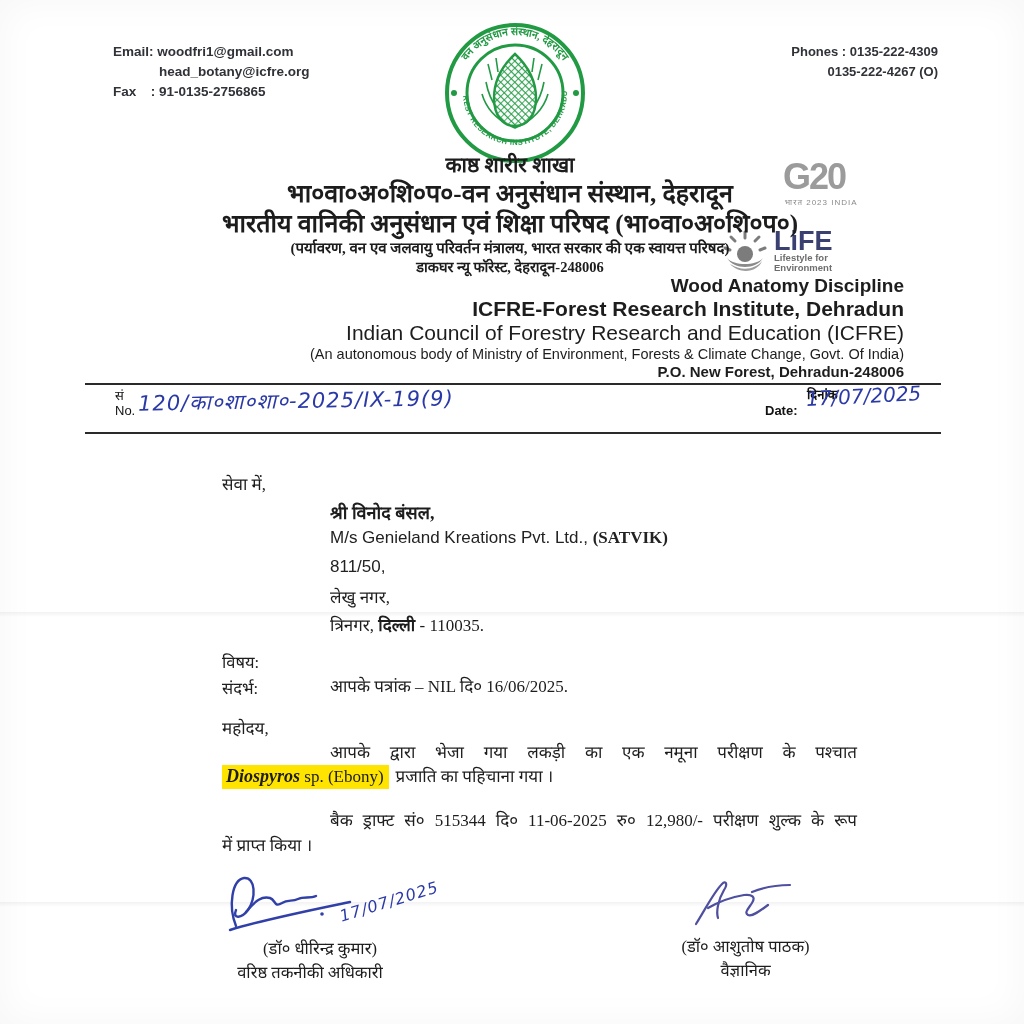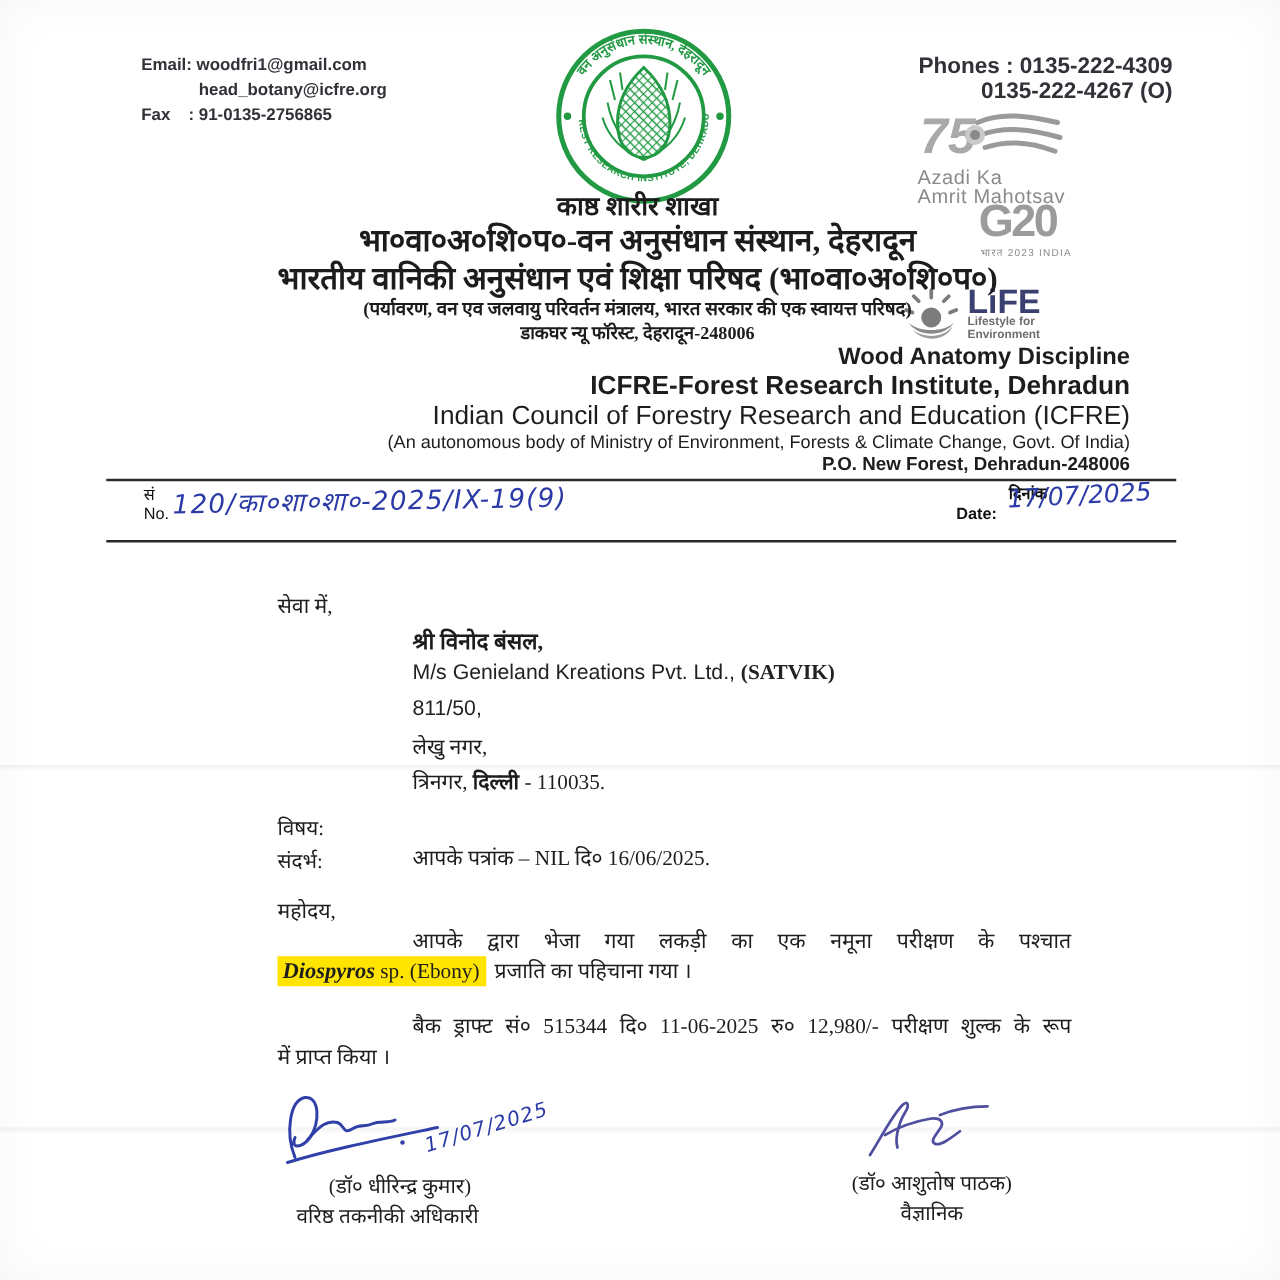--- a/index.html
+++ b/index.html
@@ -3,21 +3,21 @@
 <meta charset="utf-8">
 <style>
   html,body{margin:0;padding:0;background:#e8e8e8;}
   #page{position:relative;width:1024px;height:1024px;background:#ffffff;overflow:hidden;
         font-family:"Liberation Sans",sans-serif;color:#222;box-shadow:inset 0 0 40px rgba(0,0,0,0.04);}
   .abs{position:absolute;}
   
   .contact-left{left:113px;top:42px;font-size:13.5px;font-weight:bold;color:#303238;line-height:20px;}
   .contact-left .indent{padding-left:46px;}
   .fax-label{display:inline-block;width:34px;}
-  .contact-right{right:86px;top:42px;font-size:18px;font-weight:bold;color:#303238;line-height:20px;text-align:right;}
+  .contact-right{right:86px;top:42px;font-size:13px;font-weight:bold;color:#303238;line-height:20px;text-align:right;}
   
   .fri-logo{left:442px;top:20px;width:146px;height:146px;}
   
   .azadi{left:734px;top:84px;width:150px;color:#8a8a8a;line-height:15px;}
   .azadi-text{font-size:14px;letter-spacing:0.5px;color:#9a9a9a;}
   .azadi-text .big{font-size:16px;color:#8a8a8a;}
   .g20{left:754px;top:158px;width:120px;text-align:center;}
   .g20-label{font-size:36px;font-weight:bold;color:#9b9b9b;letter-spacing:-2px;line-height:38px;}
   .g20-sub{font-size:8px;color:#8a8a8a;letter-spacing:1px;padding-left:14px;}
   .life{left:722px;top:228px;width:160px;display:flex;align-items:center;gap:6px;}
@@ -129,34 +129,20 @@
         <path d="M50,60 L46,44"></path>
           <path d="M96,60 L100,44"></path>
         <path d="M56,52 L54,38"></path>
           <path d="M90,52 L92,38"></path>
       </g>
 
       <path d="M73,34 C88,48 94,62 94,78 C94,96 85,106 73,106 C61,106 52,96 52,78 C52,62 58,48 73,34 Z" fill="url(#hatch)" stroke="#229a44" stroke-width="2.4"></path>
     </svg>
   </div>
 
-  <div class="abs azadi">
-    <svg width="120" height="48" viewBox="0 0 120 48">
-      <text x="2" y="38" font-size="40" font-weight="bold" fill="#a9a9a9" font-family="Liberation Sans,sans-serif" font-style="italic">75</text>
-      <g stroke="#9a9a9a" fill="none" stroke-width="4" stroke-linecap="round">
-        <path d="M48,14 C66,6 86,8 112,14"></path>
-        <path d="M50,24 C70,17 90,19 114,26"></path>
-        <path d="M54,34 C72,28 92,30 110,37"></path>
-      </g>
-      <circle cx="46" cy="24" r="8" fill="#c9c9c9"></circle>
-      <circle cx="46" cy="24" r="4" fill="#8a8a8a"></circle>
-    </svg>
-    <div class="azadi-text"><span class="big">Azadi Ka</span></div>
-    <div class="azadi-text"><span class="big">Amrit Mahotsav</span></div>
-  </div>
 
   <div class="abs g20">
     <div class="g20-label">G20</div>
     <div class="g20-sub">भारत 2023 INDIA</div>
   </div>
 
   <div class="abs life">
     <svg width="46" height="46" viewBox="0 0 46 46">
       <circle cx="23" cy="26" r="8" fill="#7c7c7c"></circle>
       <g stroke="#7c7c7c" stroke-width="3" stroke-linecap="round">

